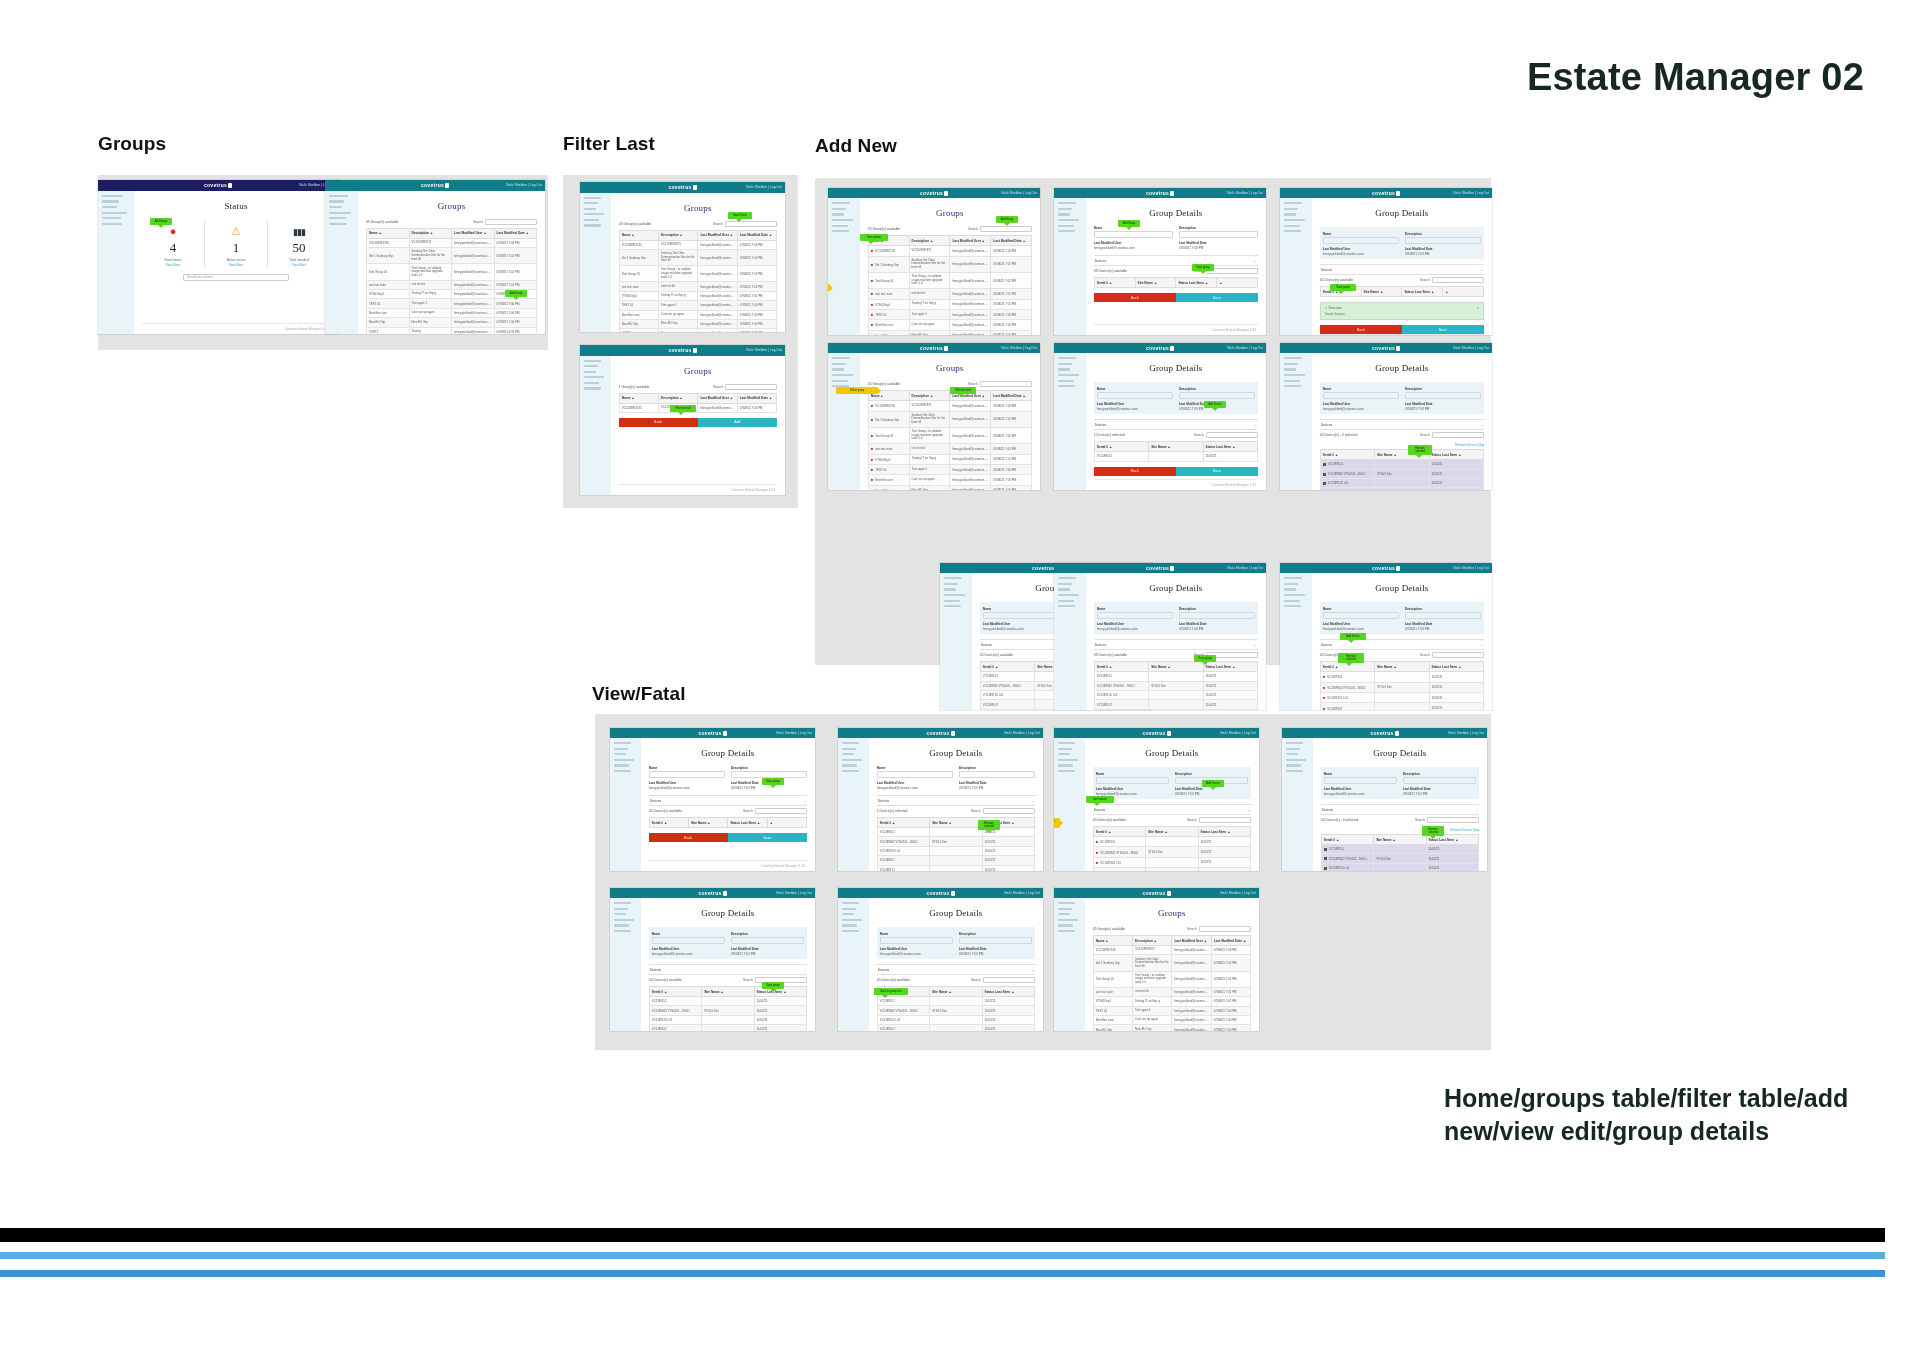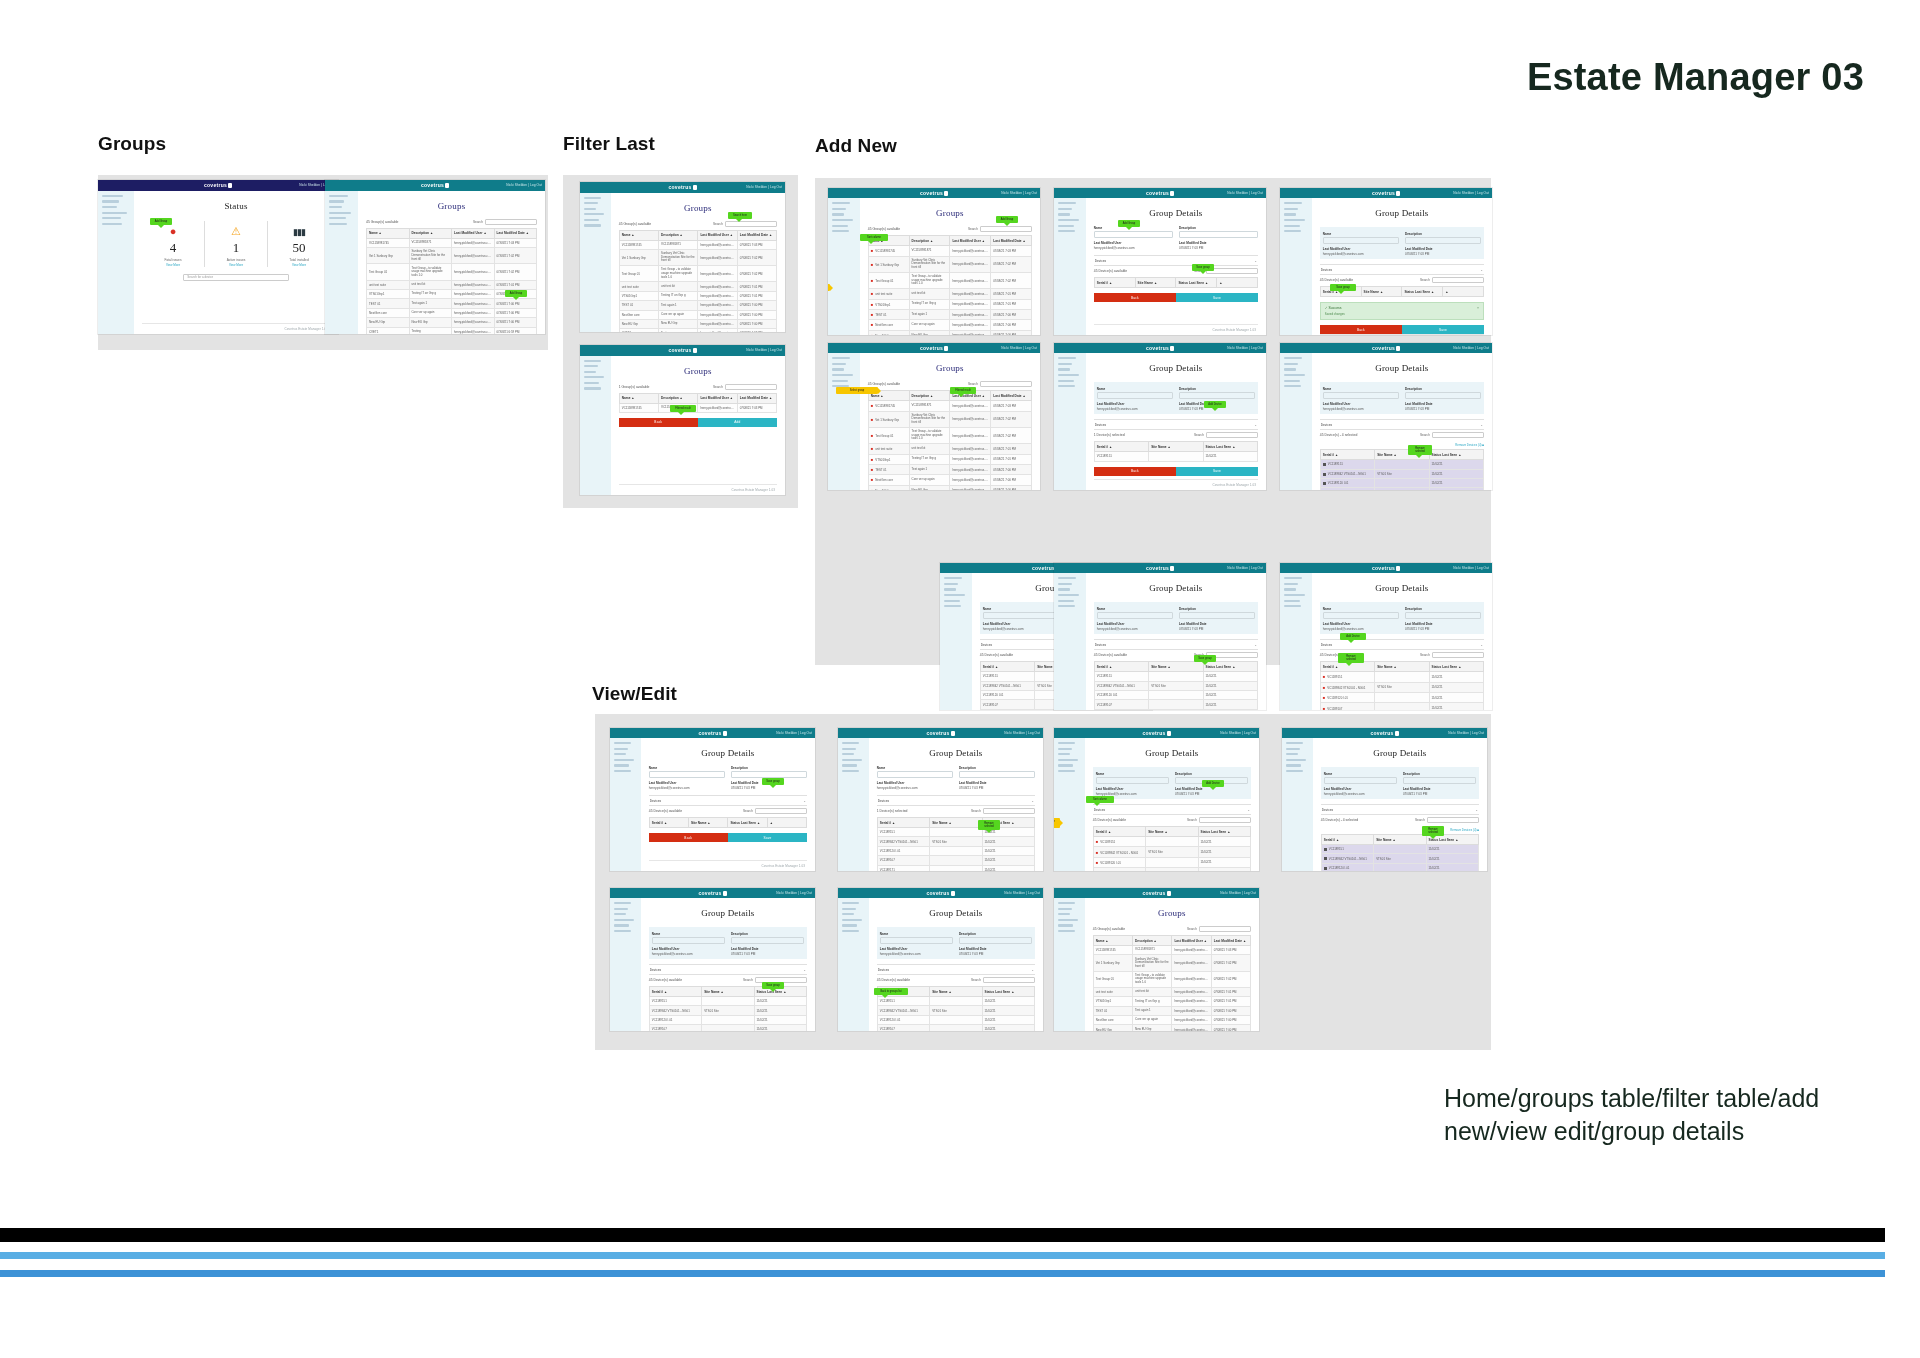--- a/index.html
+++ b/index.html
@@ -166,42 +166,42 @@
     border-right:3px solid transparent; border-top:3px solid #55d61f;
   }
   .cal.yellow.rt::after{
     right:-3px; top:50%; margin-top:-3px; border-top:3px solid transparent;
     border-bottom:3px solid transparent; border-left:3px solid #f7c600;
   }
 
   
   .caption{
     position:absolute; right:56px; top:1082px;
-    font-size:25px; font-weight:400; color:#16281f; line-height:1.32;
+    font-size:25px; font-weight:700; color:#16281f; line-height:1.32;
     text-align:left; width:420px;
   }
 
   
   .stripes{ position:absolute; left:0; top:1228px; width:1885px; }
   .stripe{ width:100%; }
   .s-black{ height:14px; background:#000; }
   .s-gap1{ height:10px; background:#fff; }
   .s-lblue{ height:7px; background:#59aee4; }
   .s-gap2{ height:11px; background:#fff; }
   .s-dblue{ height:7px; background:#3d92d6; }
 </style>
 </head>
 <body>
 
-<div class="page-title">Estate Manager 03</div>
+<div class="page-title">Estate Manager 02</div>
 
 <div class="sec-label" style="left:98px; top:133px;">Groups</div>
 <div class="sec-label" style="left:563px; top:133px;">Filter Last</div>
 <div class="sec-label" style="left:815px; top:135px;">Add New</div>
-<div class="sec-label" style="left:592px; top:683px;">View/Edit</div>
+<div class="sec-label" style="left:592px; top:683px;">View/Fatal</div>
 
 <div class="panel" style="left:98px; top:175px; width:450px; height:175px;"></div>
 <div class="panel" style="left:563px; top:175px; width:235px; height:333px;"></div>
 <div class="panel" style="left:815px; top:178px; width:676px; height:487px;"></div>
 <div class="panel" style="left:595px; top:714px; width:896px; height:336px;"></div>
 
 <div id="screens">
     <div class="screen" style="left:98px;top:180px;width:240px;height:154px">
       <div class="scr-topbar navy">
       <span class="brand">covetrus<span class="mark"></span></span>

